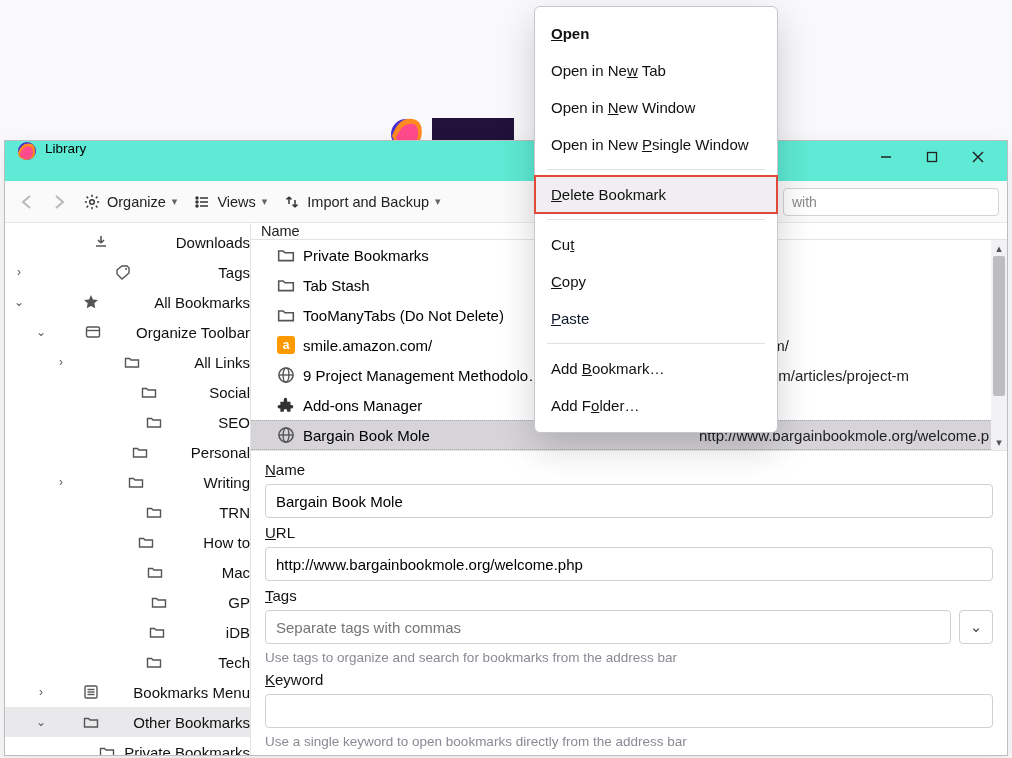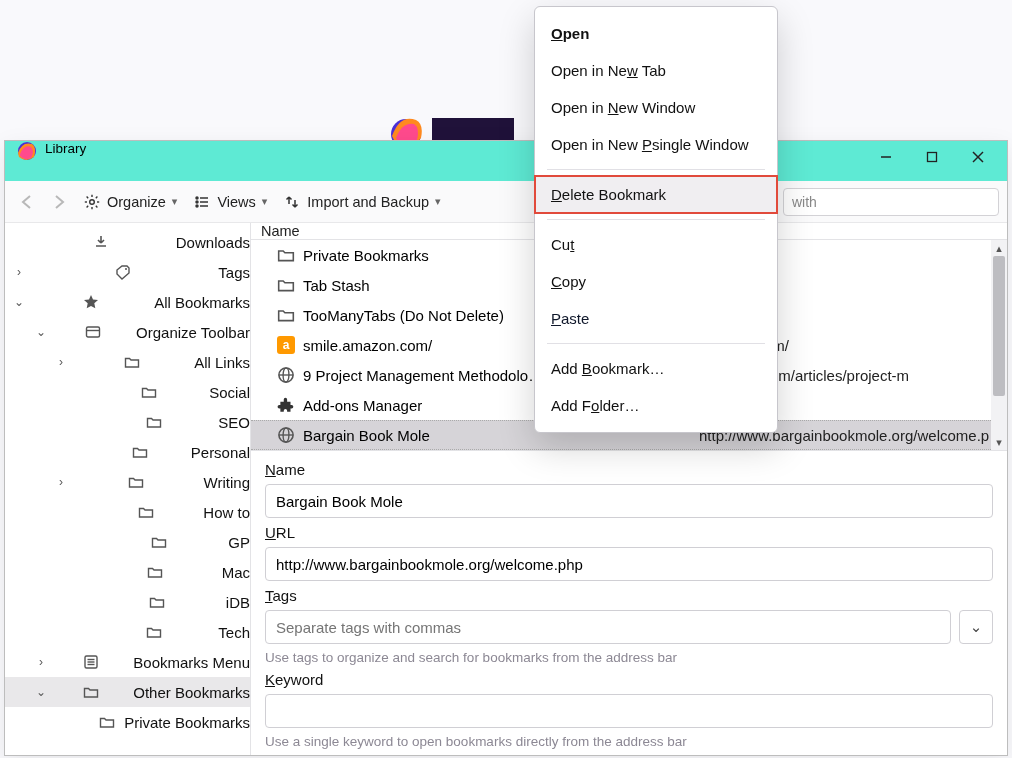--- a/index.html
+++ b/index.html
@@ -371,39 +371,48 @@
             </span>
             <span>Writing</span>
           </div>
         <div class="tree-row indent4">
             <span class="tw"></span>
             <span class="ic">
               <svg viewBox="0 0 16 16">
                 <path d="M1.5 4.5h4l1.5 1.5h7.5v7h-13z" fill="none" stroke="#555" stroke-width="1.4"></path>
               </svg>
             </span>
+            <span>TRN</span>
+          </div>
+        <div class="tree-row indent4">
+            <span class="tw"></span>
+            <span class="ic">
+              <svg viewBox="0 0 16 16">
+                <path d="M1.5 4.5h4l1.5 1.5h7.5v7h-13z" fill="none" stroke="#555" stroke-width="1.4"></path>
+              </svg>
+            </span>
             <span>How to</span>
           </div>
         <div class="tree-row indent4">
             <span class="tw"></span>
             <span class="ic">
               <svg viewBox="0 0 16 16">
                 <path d="M1.5 4.5h4l1.5 1.5h7.5v7h-13z" fill="none" stroke="#555" stroke-width="1.4"></path>
               </svg>
             </span>
+            <span>Mac</span>
+          </div>
+        <div class="tree-row indent4">
+            <span class="tw"></span>
+            <span class="ic">
+              <svg viewBox="0 0 16 16">
+                <path d="M1.5 4.5h4l1.5 1.5h7.5v7h-13z" fill="none" stroke="#555" stroke-width="1.4"></path>
+              </svg>
+            </span>
             <span>GP</span>
-          </div>
-        <div class="tree-row indent4">
-            <span class="tw"></span>
-            <span class="ic">
-              <svg viewBox="0 0 16 16">
-                <path d="M1.5 4.5h4l1.5 1.5h7.5v7h-13z" fill="none" stroke="#555" stroke-width="1.4"></path>
-              </svg>
-            </span>
-            <span>Mac</span>
           </div>
         <div class="tree-row indent4">
             <span class="tw"></span>
             <span class="ic">
               <svg viewBox="0 0 16 16">
                 <path d="M1.5 4.5h4l1.5 1.5h7.5v7h-13z" fill="none" stroke="#555" stroke-width="1.4"></path>
               </svg>
             </span>
             <span>iDB</span>
           </div>

